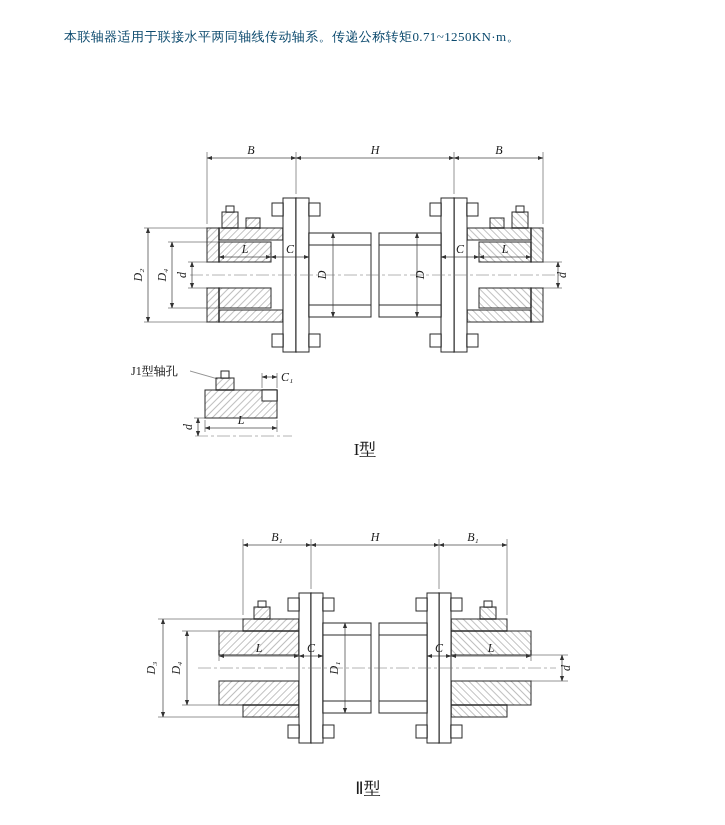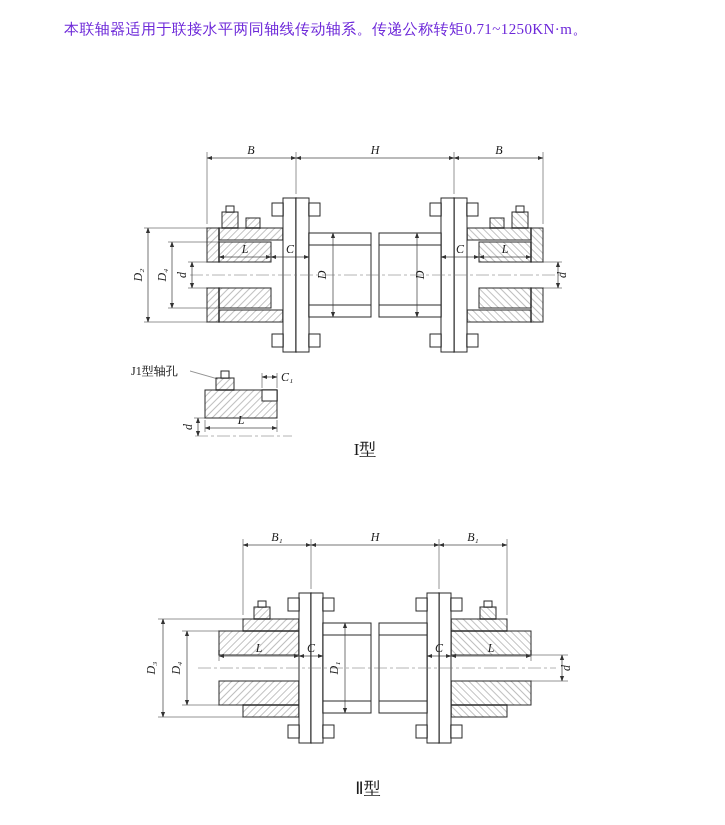--- a/index.html
+++ b/index.html
@@ -1,19 +1,19 @@
 <!DOCTYPE html>
 <html><head>
 <meta charset="utf-8">
 <style>
   html,body{margin:0;padding:0;background:#e9e9e9;}
   .page{position:relative;width:725px;height:825px;background:#ffffff;
         font-family:"Liberation Serif","DejaVu Serif",serif;overflow:hidden;}
-  .header{position:absolute;left:64px;top:20px;width:620px;font-size:15px;
-          color:#6d28d9;letter-spacing:0.4px;}
+  .header{position:absolute;left:64px;top:28px;width:620px;font-size:13px;
+          color:#0c4a6e;letter-spacing:0.4px;}
   svg{position:absolute;left:0;top:0;}
   .ol {stroke:#2a2a2a;stroke-width:1;fill:none}
   .olh{fill:url(#hatch);stroke:#2a2a2a;stroke-width:1}
   .wh {fill:#ffffff;stroke:#2a2a2a;stroke-width:1}
   .thin{stroke:#3a3a3a;stroke-width:0.55;fill:none}
   .dim{stroke:#3a3a3a;stroke-width:0.7;fill:none}
   .cl {stroke:#777;stroke-width:0.55;stroke-dasharray:13 3 3 3;fill:none}
   text{fill:#1c1c1c}
   .lbl{font:italic 12px "Liberation Serif",serif}
   .det{font:12px "Liberation Serif",serif}

